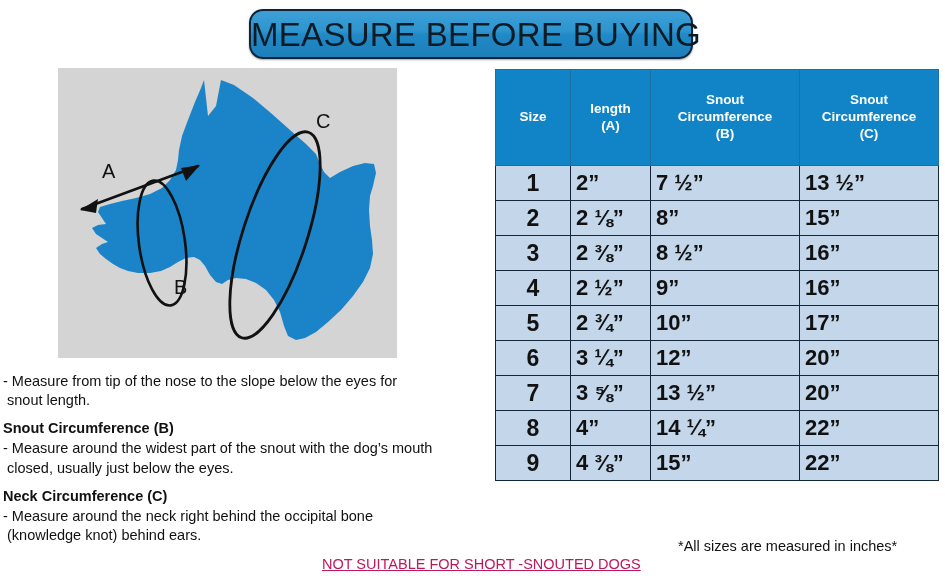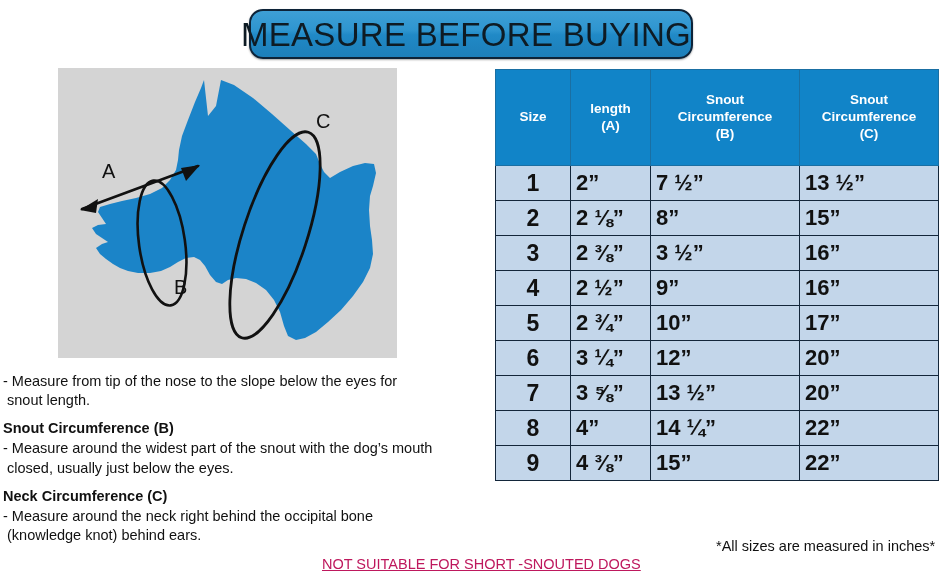--- a/index.html
+++ b/index.html
@@ -23,21 +23,21 @@
     top: 9px;
     width: 444px;
     height: 50px;
     box-sizing: border-box;
     border: 2px solid #0d2338;
     border-radius: 14px;
     background: linear-gradient(180deg, #3e9fd6 0%, #2e95cf 42%, #2089c6 52%, #1d7fba 100%);
     box-shadow: 0 1px 2px rgba(0,0,0,0.35);
     display: flex;
     align-items: center;
-    justify-content: flex-end;
+    justify-content: flex-start;
   }
   #title-banner-text {
     font-size: 33px;
     font-weight: 400;
     letter-spacing: 0.3px;
     color: #0e1b24;
     white-space: nowrap;
     line-height: 1;
   }
 
@@ -87,21 +87,21 @@
     left: 322px;
     top: 556px;
     font-size: 14.5px;
     color: #be185d;
     text-decoration: underline;
     white-space: nowrap;
     cursor: pointer;
   }
   #inches-note {
     position: absolute;
-    left: 716px;
+    left: 678px;
     top: 538px;
     font-size: 14.5px;
     color: #111111;
     white-space: nowrap;
   }
 
   
   #size-table {
     position: absolute;
     left: 495px;
@@ -235,21 +235,21 @@
       </tr>
       <tr>
         <td class="cell-size">2</td>
         <td class="cell-val">2 ⅛”</td>
         <td class="cell-val">8”</td>
         <td class="cell-val">15”</td>
       </tr>
       <tr>
         <td class="cell-size">3</td>
         <td class="cell-val">2 ⅜”</td>
-        <td class="cell-val">3 ½”</td>
+        <td class="cell-val">8 ½”</td>
         <td class="cell-val">16”</td>
       </tr>
       <tr>
         <td class="cell-size">4</td>
         <td class="cell-val">2 ½”</td>
         <td class="cell-val">9”</td>
         <td class="cell-val">16”</td>
       </tr>
       <tr>
         <td class="cell-size">5</td>

